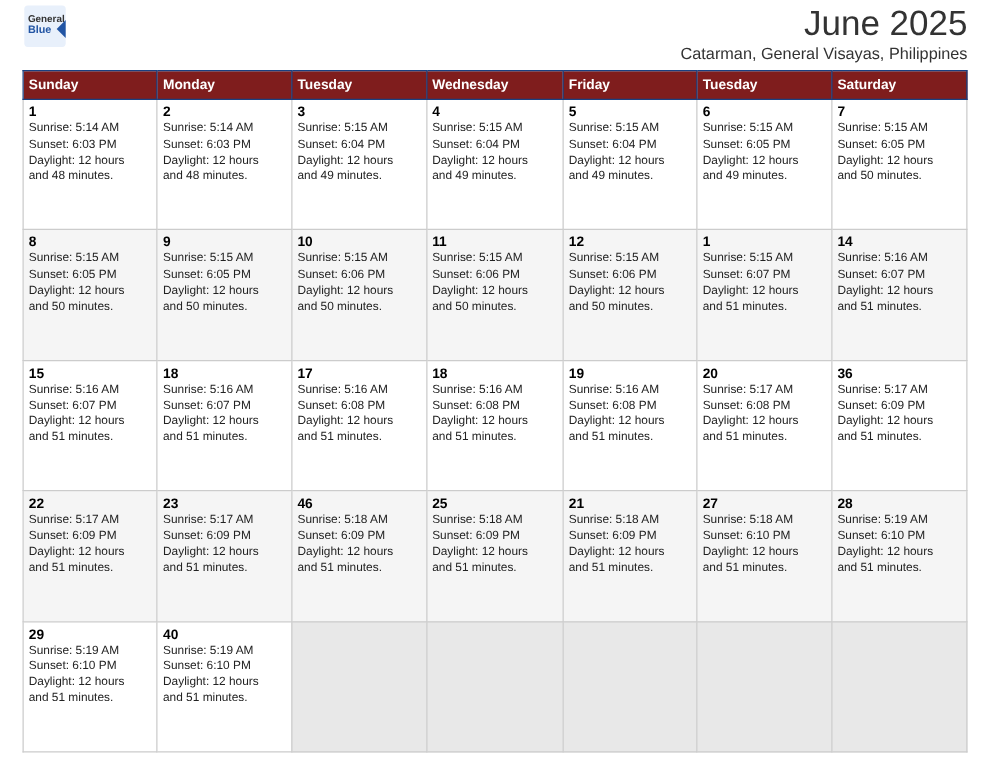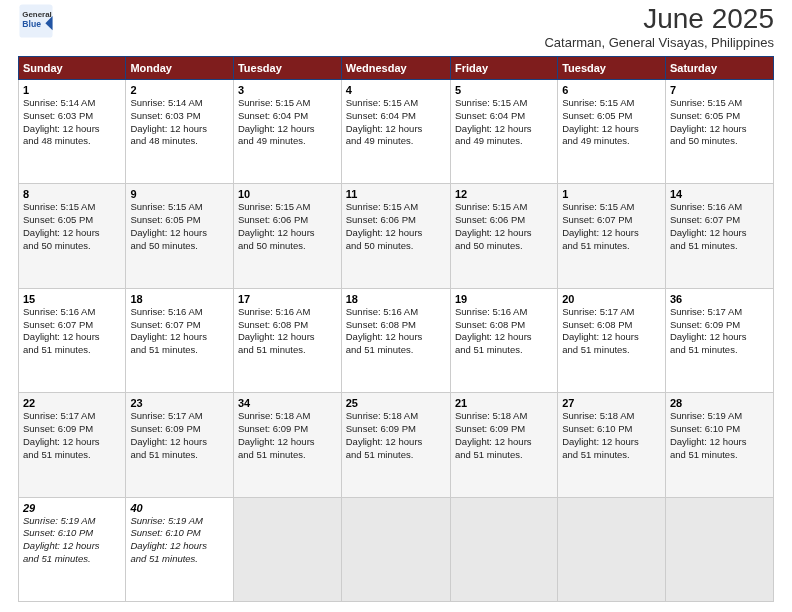--- a/index.html
+++ b/index.html
@@ -80,21 +80,20 @@
     .day-info {
       font-size: 9.5px;
       color: #222;
       line-height: 1.35;
     }
     .empty-cell {
       background: #e8e8e8 !important;
     }
     .last-row td {
       height: 65px;
-      font-style: italic;
     }
   </style>
 </head>
 <body>
 
 <div class="page">
   <div class="header">
     <div class="logo">
       <svg class="logo-icon" viewBox="0 0 50 50" xmlns="http://www.w3.org/2000/svg">
         <rect x="2" y="2" width="46" height="46" rx="4" fill="#e8f0fb"></rect>
@@ -215,21 +214,21 @@
         <tr>
           <td>
             <span class="day-num">22</span>
             <div class="day-info">Sunrise: 5:17 AM<br>Sunset: 6:09 PM<br>Daylight: 12 hours<br>and 51 minutes.</div>
           </td>
           <td>
             <span class="day-num">23</span>
             <div class="day-info">Sunrise: 5:17 AM<br>Sunset: 6:09 PM<br>Daylight: 12 hours<br>and 51 minutes.</div>
           </td>
           <td>
-            <span class="day-num">34</span>
+            <span class="day-num">46</span>
             <div class="day-info">Sunrise: 5:18 AM<br>Sunset: 6:09 PM<br>Daylight: 12 hours<br>and 51 minutes.</div>
           </td>
           <td>
             <span class="day-num">25</span>
             <div class="day-info">Sunrise: 5:18 AM<br>Sunset: 6:09 PM<br>Daylight: 12 hours<br>and 51 minutes.</div>
           </td>
           <td>
             <span class="day-num">21</span>
             <div class="day-info">Sunrise: 5:18 AM<br>Sunset: 6:09 PM<br>Daylight: 12 hours<br>and 51 minutes.</div>
           </td>

